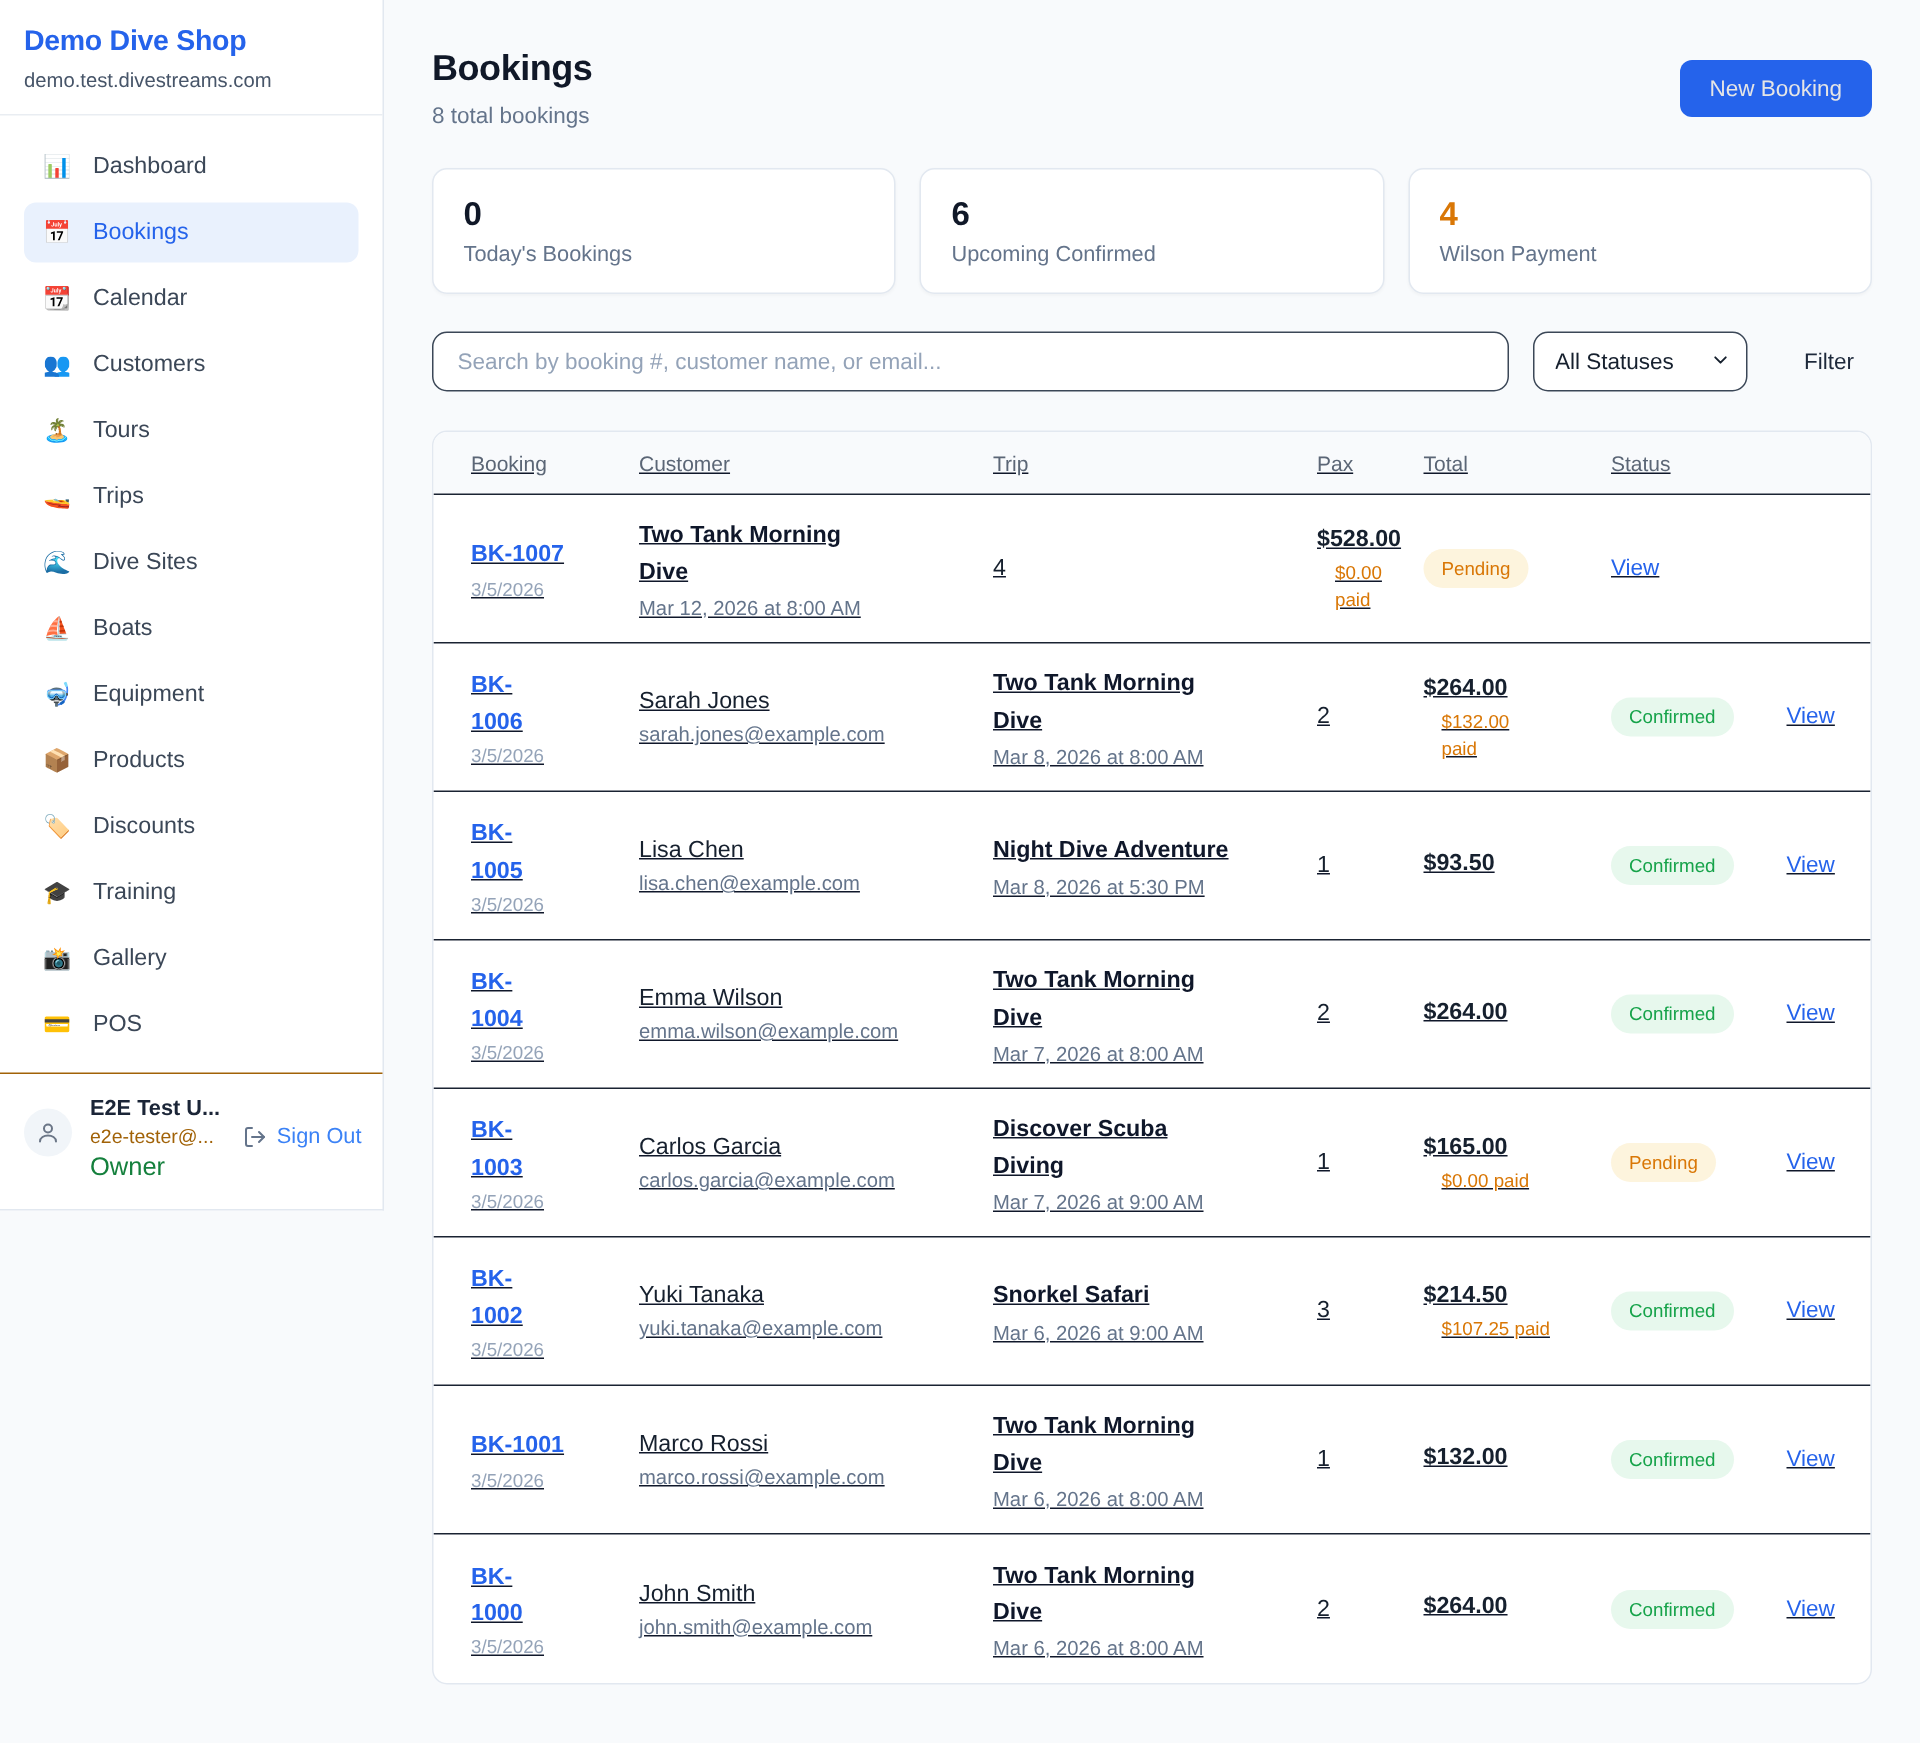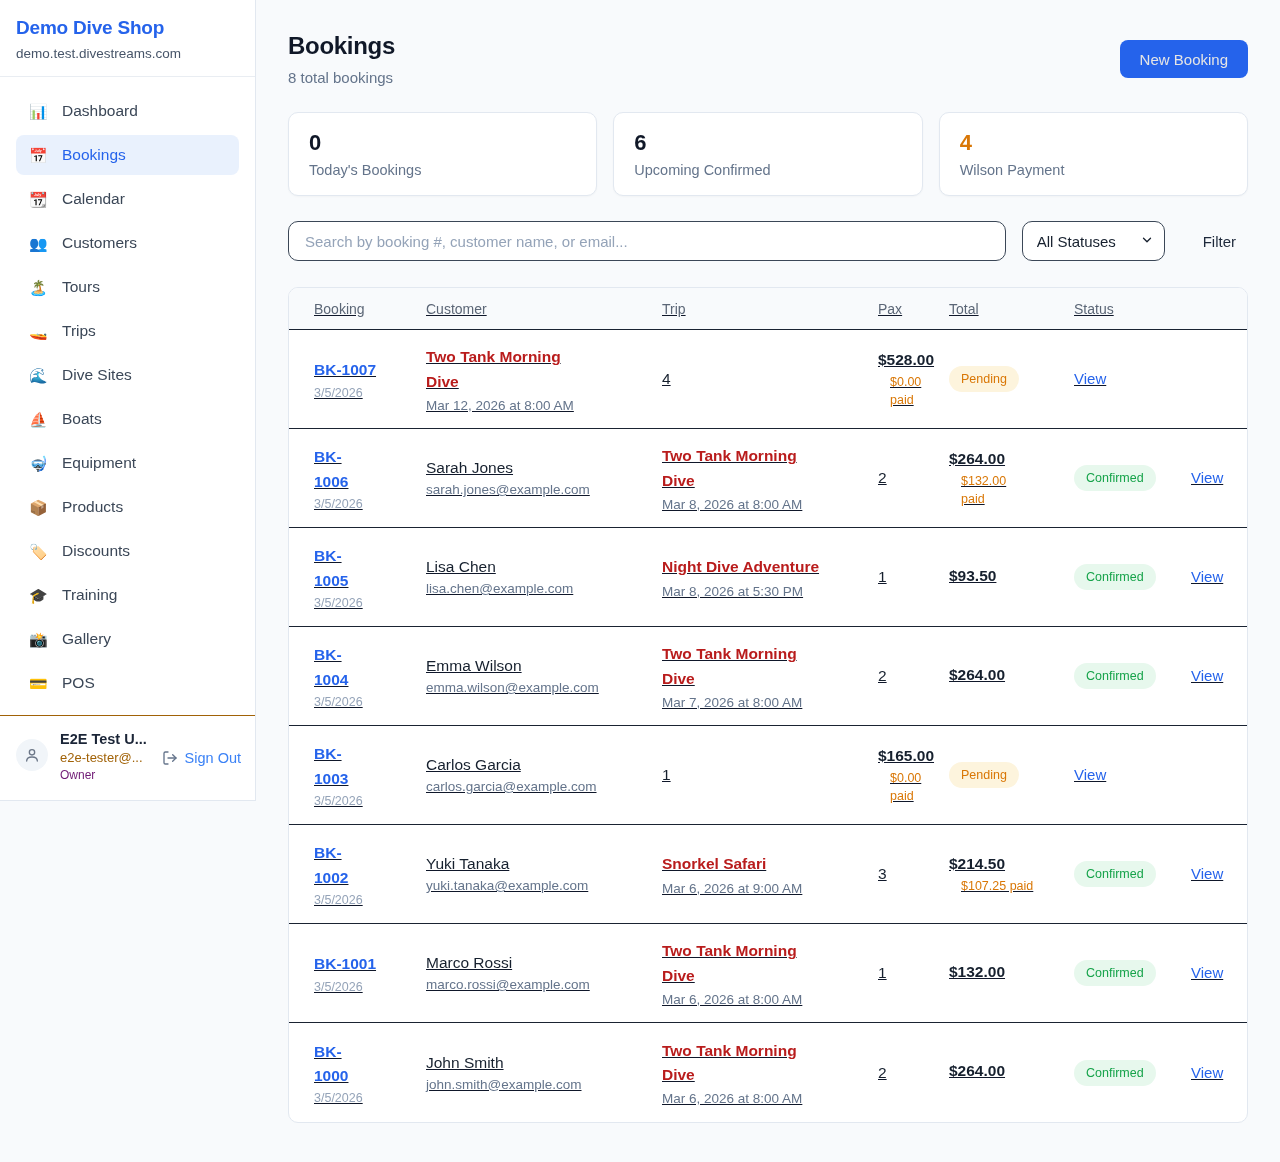--- a/index.html
+++ b/index.html
@@ -39,21 +39,21 @@
   }
   .avatar {
     width: 32px; height: 32px; border-radius: 50%;
     background: #f1f5f9; flex: none;
     display: flex; align-items: center; justify-content: center;
     margin-top: 8px;
   }
   .user-info { margin-left: 12px; min-width: 0; }
   .user-name { font-size: 14.5px; font-weight: 700; color: #1b2537; }
   .user-email { font-size: 13px; color: #a16207; margin-top: 3px; }
-  .user-role { font-size: 12px; color: #701a75; margin-top: 3px; }
+  .user-role { font-size: 17px; color: #15803d; margin-top: 3px; }
   .signout {
     position: absolute; right: 14px; top: 34px;
     display: flex; align-items: center; gap: 7px;
     background: none; border: none; cursor: pointer;
     font-family: inherit; font-size: 14.5px; color: #3b82f6;
   }
 
   
   .main { margin-left: 256px; padding: 32px; }
   .page-header { display: flex; justify-content: space-between; align-items: flex-start; }
@@ -123,21 +123,21 @@
   }
   .trow { min-height: 99px; border-bottom: 1px solid #1a2332; padding-top: 12px; padding-bottom: 12px; }
   .trow:last-child { border-bottom: none; }
   .cell { padding-right: 12px; }
   .line:empty { display: none; }
 
   .bk-id { color: #2563eb; font-size: 15.5px; font-weight: 700; line-height: 1.55; }
   .bk-date { margin-top: 3px; font-size: 12.5px; color: #94a3b8; }
   .cust-name { font-size: 15.5px; color: #16202e; }
   .cust-email { margin-top: 5px; font-size: 13.5px; color: #64748b; }
-  .trip-name { font-size: 15.5px; font-weight: 600; color: #b91c1c; line-height: 1.55; }
+  .trip-name { font-size: 15.5px; font-weight: 600; color: #0f172a; line-height: 1.55; }
   .trip-when { margin-top: 4px; font-size: 13.5px; color: #64748b; }
   .pax { font-size: 15.5px; color: #16202e; }
   .total { font-size: 15.5px; font-weight: 700; color: #16202e; line-height: 1.4; }
   .paid { font-size: 12.5px; color: #d97706; margin-top: 3px; line-height: 1.45; margin-left: 12px; }
   .pill {
     display: inline-block; padding: 6px 12px;
     border-radius: 999px; font-size: 12.5px; font-weight: 500;
   }
   .pill[data-status="Pending"]   { background: #fdf4dd; color: #d97706; }
   .pill[data-status="Confirmed"] { background: #e7f8ed; color: #16a34a; }
@@ -441,20 +441,27 @@
             <div class="bk-id">
               <div class="line">BK-</div>
               <div class="line">1003</div>
             </div>
             <div class="bk-date">3/5/2026</div>
           </div>
           <div class="cell">
             <div class="cust-name">Carlos Garcia</div>
             <div class="cust-email">carlos.garcia@example.com</div>
           </div>
+          <div class="cell">
+            <div class="trip-name">
+              <div class="line">Discover Scuba</div>
+              <div class="line">Diving</div>
+            </div>
+            <div class="trip-when">Mar 7, 2026 at 9:00 AM</div>
+          </div>
           <div class="cell pax">1</div>
           <div class="cell">
             <div class="total">$165.00</div>
             <div class="paid">
               <div class="line">$0.00 paid</div>
 
             </div>
           </div>
           <div class="cell">
             <span class="pill" data-status="Pending">Pending</span>

